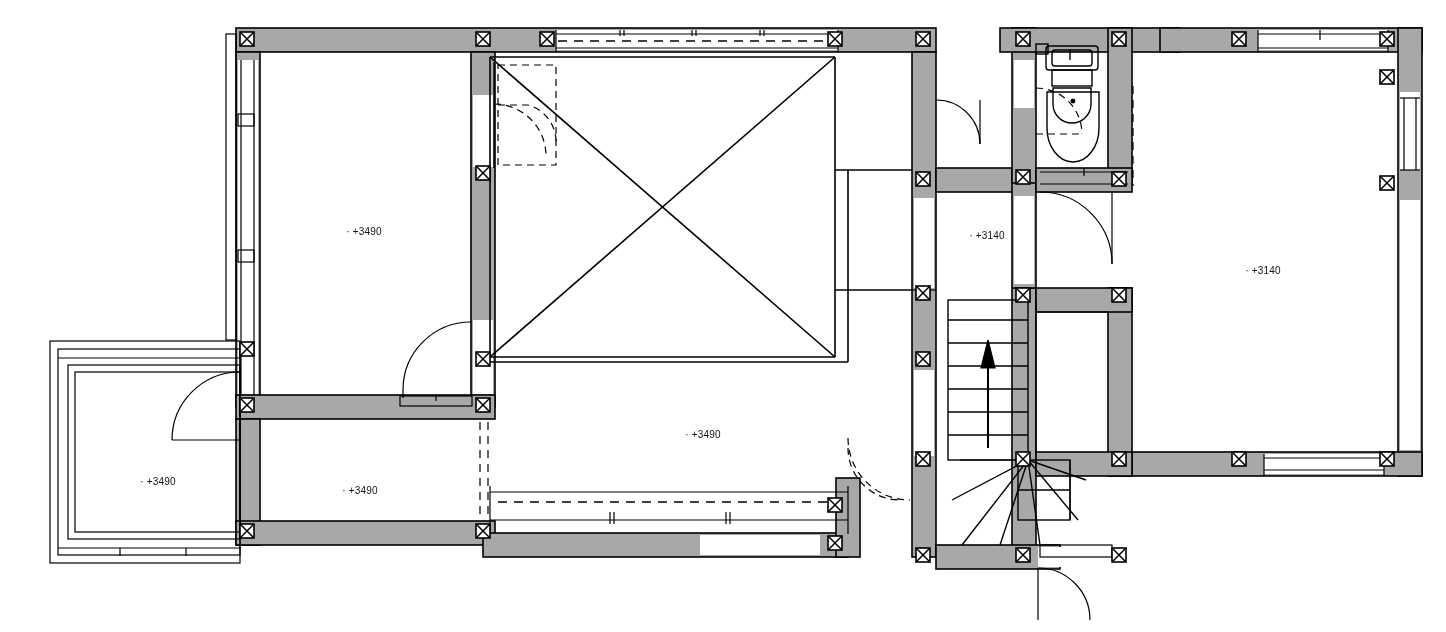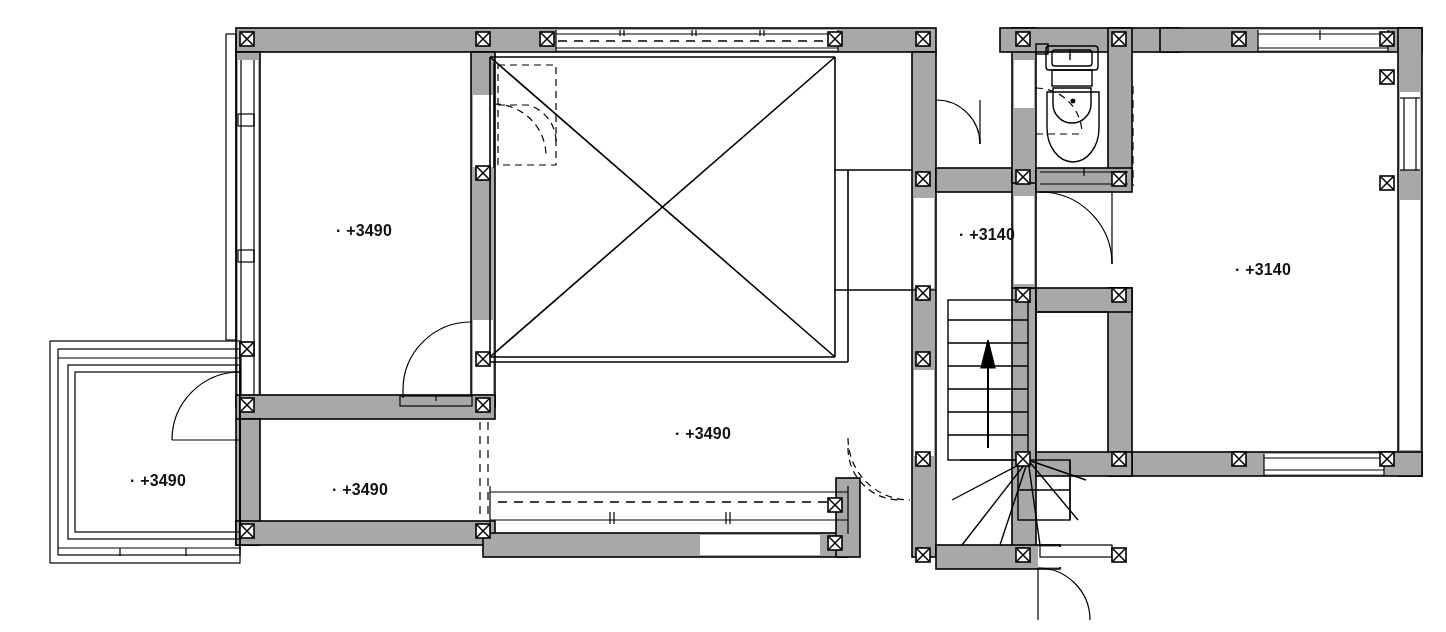--- a/index.html
+++ b/index.html
@@ -2,22 +2,22 @@
 <html><head>
 <meta charset="utf-8">
 <style>
   html,body{margin:0;padding:0;background:#ffffff;}
   body{font-family:"Liberation Sans",sans-serif;}
   #plan-root{position:relative;width:1446px;height:632px;background:#ffffff;overflow:hidden;}
   #plan-svg{position:absolute;left:0;top:0;}
   .elev-label{
     position:absolute;
     font-family:"Liberation Sans",sans-serif;
-    font-size:16px;
-    font-weight:700;
+    font-size:10px;
+    font-weight:400;
     color:#111111;
     white-space:nowrap;
     letter-spacing:0.2px;
     transform:translate(-50%,-50%);
     pointer-events:none;
   }
 </style>
 </head>
 <body>
 

